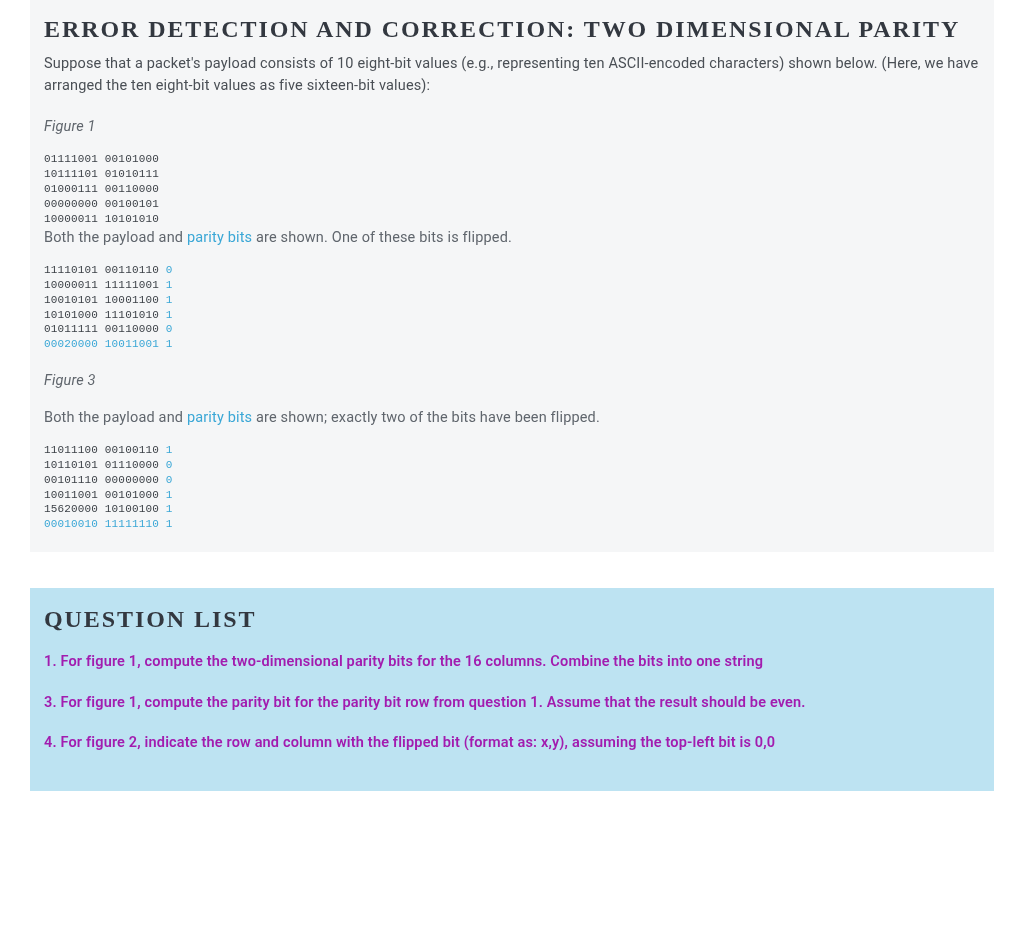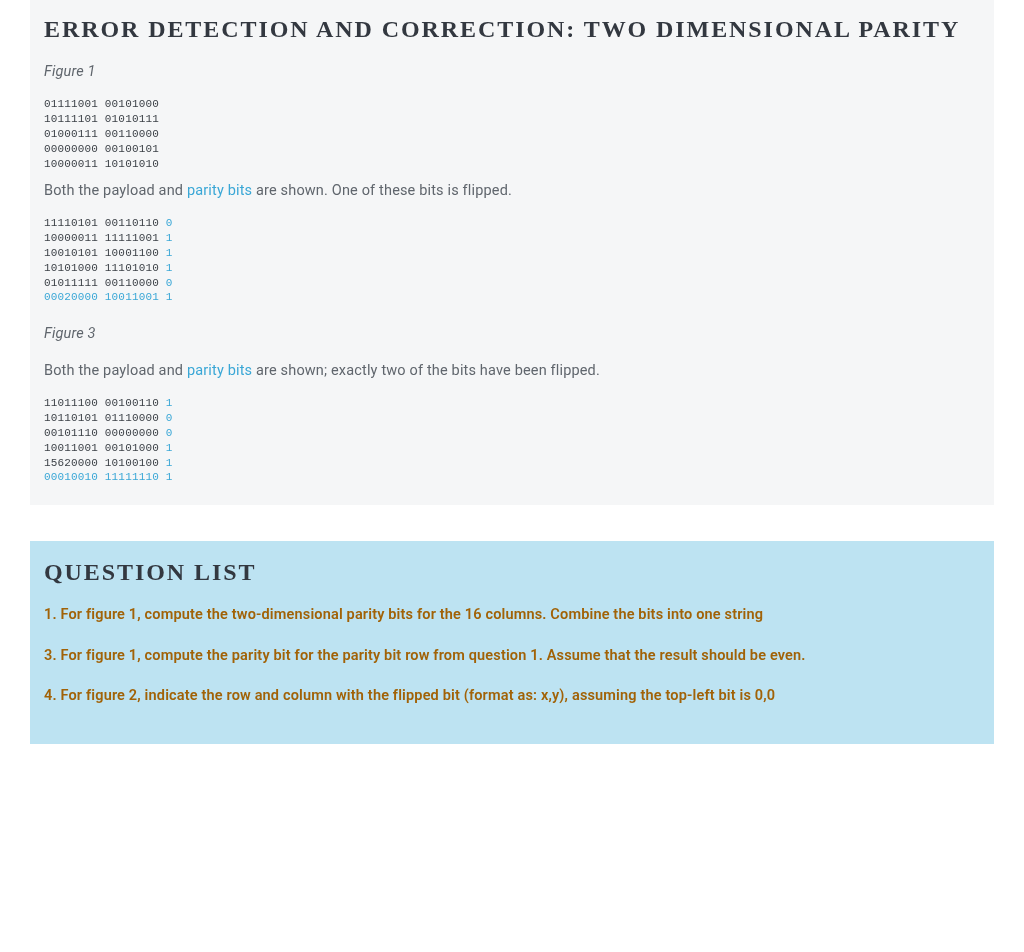--- a/index.html
+++ b/index.html
@@ -37,54 +37,55 @@
   .desc, .fig-cap, .fig-intro, .question {
     font-size: 14.5px;
     line-height: 1.55;
   }
   .fig-cap {
     font-style: italic;
     margin: 18px 0 14px 0;
     color: #60666d;
   }
   .fig-intro {
-    margin: 8px 0 14px 0;
+    margin: 0 0 14px 0;
     color: #60666d;
   }
   .mono {
     font-family: "Consolas", "Menlo", "Courier New", monospace;
     font-size: 11px;
     line-height: 1.35;
     white-space: pre;
     color: #3c4147;
   }
   .parity-link {
     color: #3aa7d6;
     text-decoration: none;
     cursor: pointer;
   }
   .parity-bit {
     color: #3aa7d6;
   }
   .question {
     font-weight: 600;
-    color: #a16207;
+    color: #a21caf;
     margin: 18px 0;
   }
   .ql-title {
     margin-bottom: 18px;
   }
 </style>
 </head>
 <body>
 
 <div class="page">
 
   <div class="panel">
     <h3 class="title">ERROR DETECTION AND CORRECTION: TWO DIMENSIONAL PARITY</h3>
+    <div class="desc">Suppose that a packet's payload consists of 10 eight-bit values (e.g., representing ten ASCII-encoded characters) shown below. (Here, we have arranged the ten eight-bit values as five sixteen-bit values):</div>
 
     <div class="fig-cap">Figure 1</div>
     <div class="mono" id="fig1-block"><span>01111001 00101000</span>
 <span>10111101 01010111</span>
 <span>01000111 00110000</span>
 <span>00000000 00100101</span>
 <span>10000011 10101010</span></div>
 
     <div class="fig-intro">
       <span>Both the payload and </span><a class="parity-link">parity bits</a><span> are shown. One of these bits is flipped.</span>

